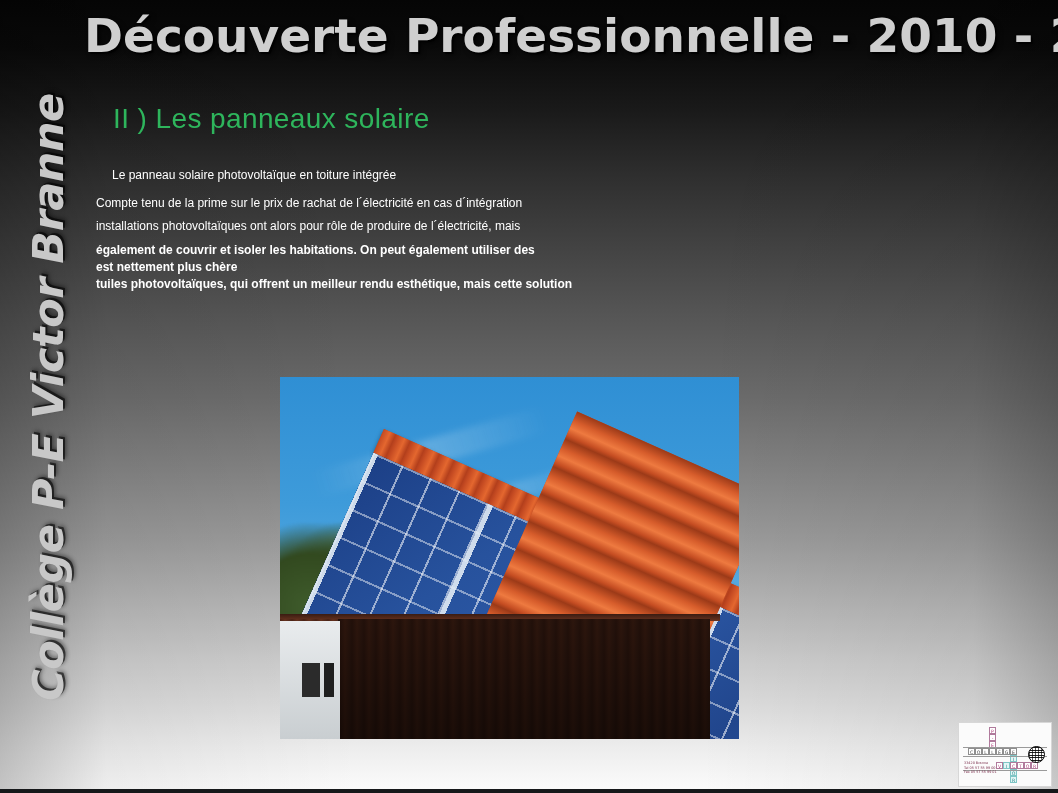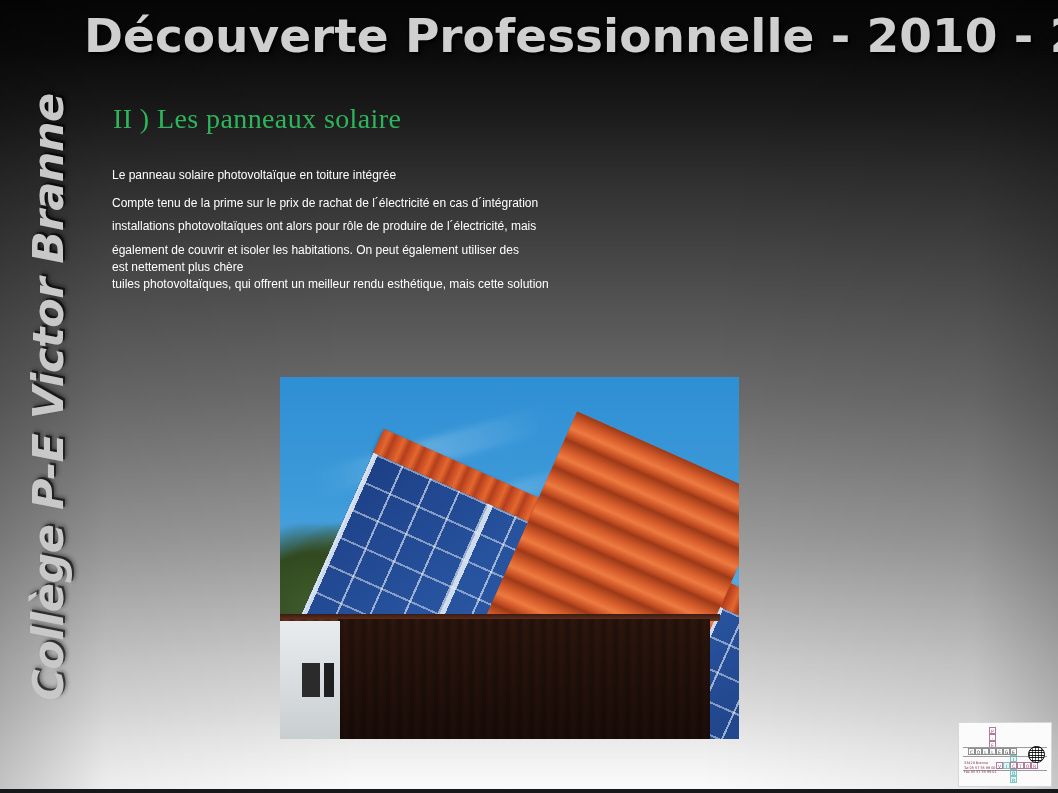--- a/index.html
+++ b/index.html
@@ -108,44 +108,44 @@
   
   #section-heading {
     position: absolute;
     left: 113px;
     top: 103px;
     font-size: 28px;
     color: #2eb55c;
     letter-spacing: 0.4px;
     white-space: nowrap;
     z-index: 5;
-    font-family: Liberation Serif, serif;
   }
 
   
   #body-copy {
     position: absolute;
     left: 96px;
     top: 168px;
     width: 900px;
     z-index: 5;
     color: #ffffff;
     font-size: 12px;
   }
   .lead-line {
     margin: 0 0 14px 16px;
     white-space: nowrap;
   }
   .para-line {
-    margin: 0 0 8px 16px;
+    margin: 0 0 8px 0;
     white-space: nowrap;
     line-height: 1.28;
   }
   .para-line.tight {
     margin-bottom: 2px;
+    font-weight: bold;
   }
 
   
   #photo-frame {
     position: absolute;
     left: 280px;
     top: 377px;
     width: 459px;
     height: 362px;
     overflow: hidden;

